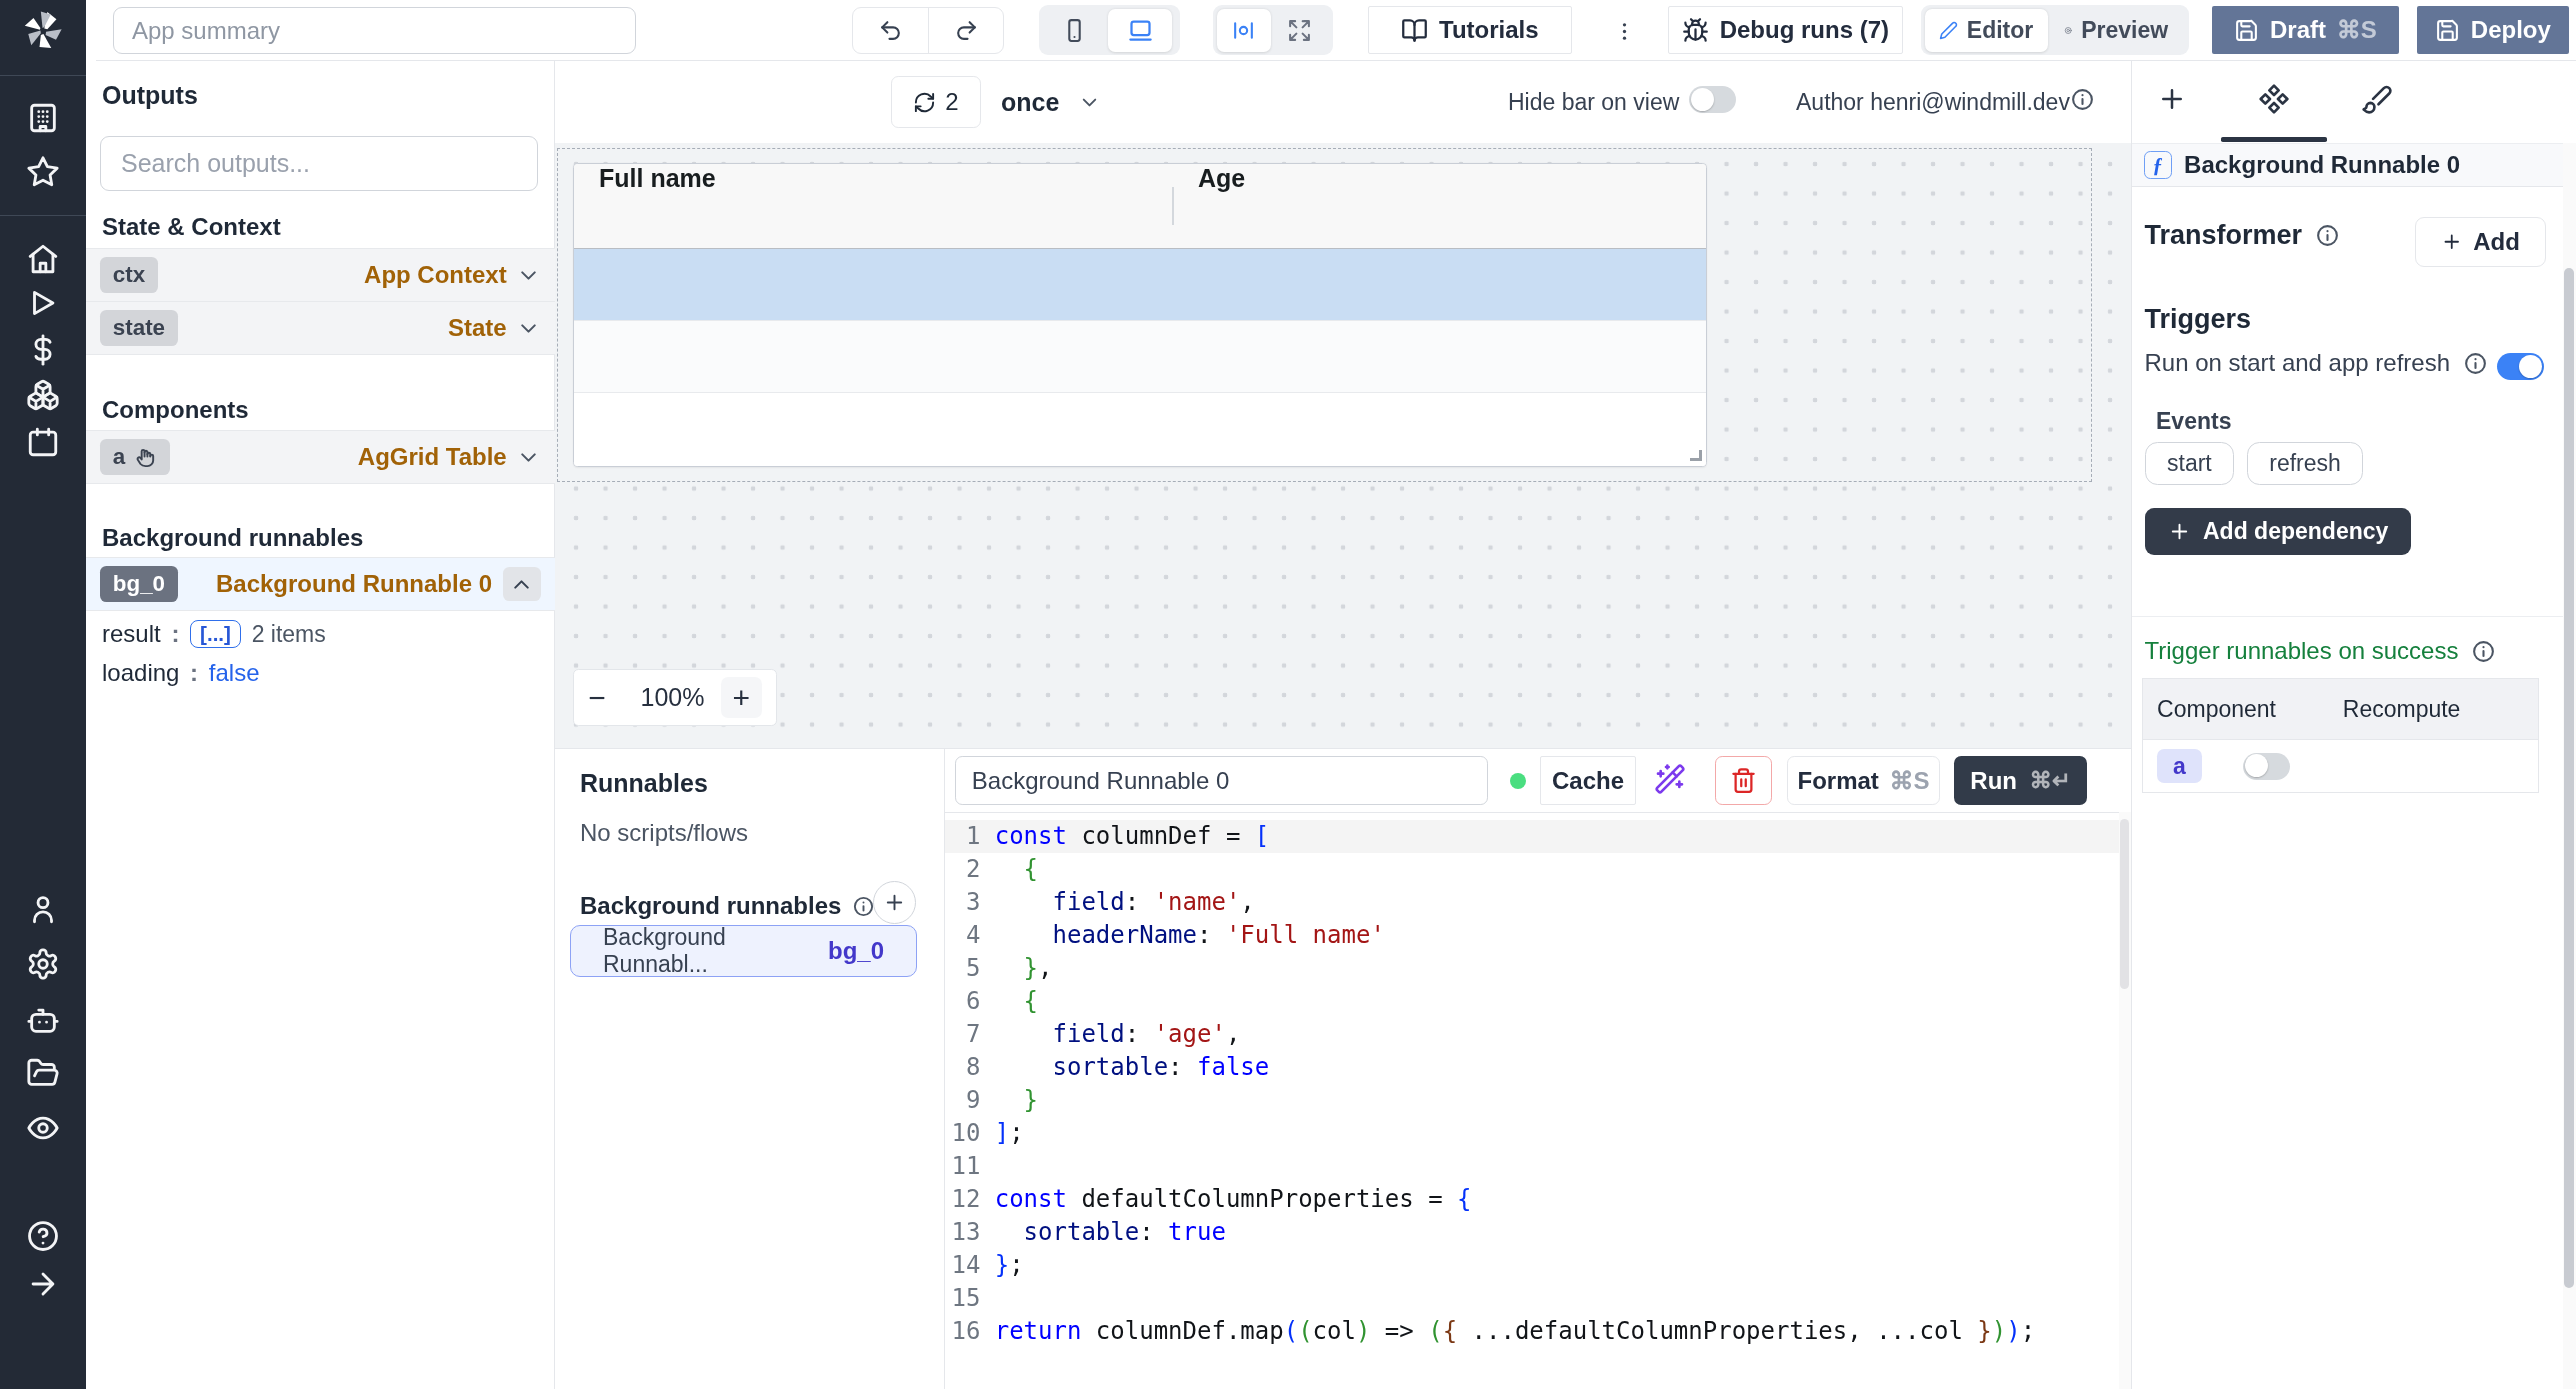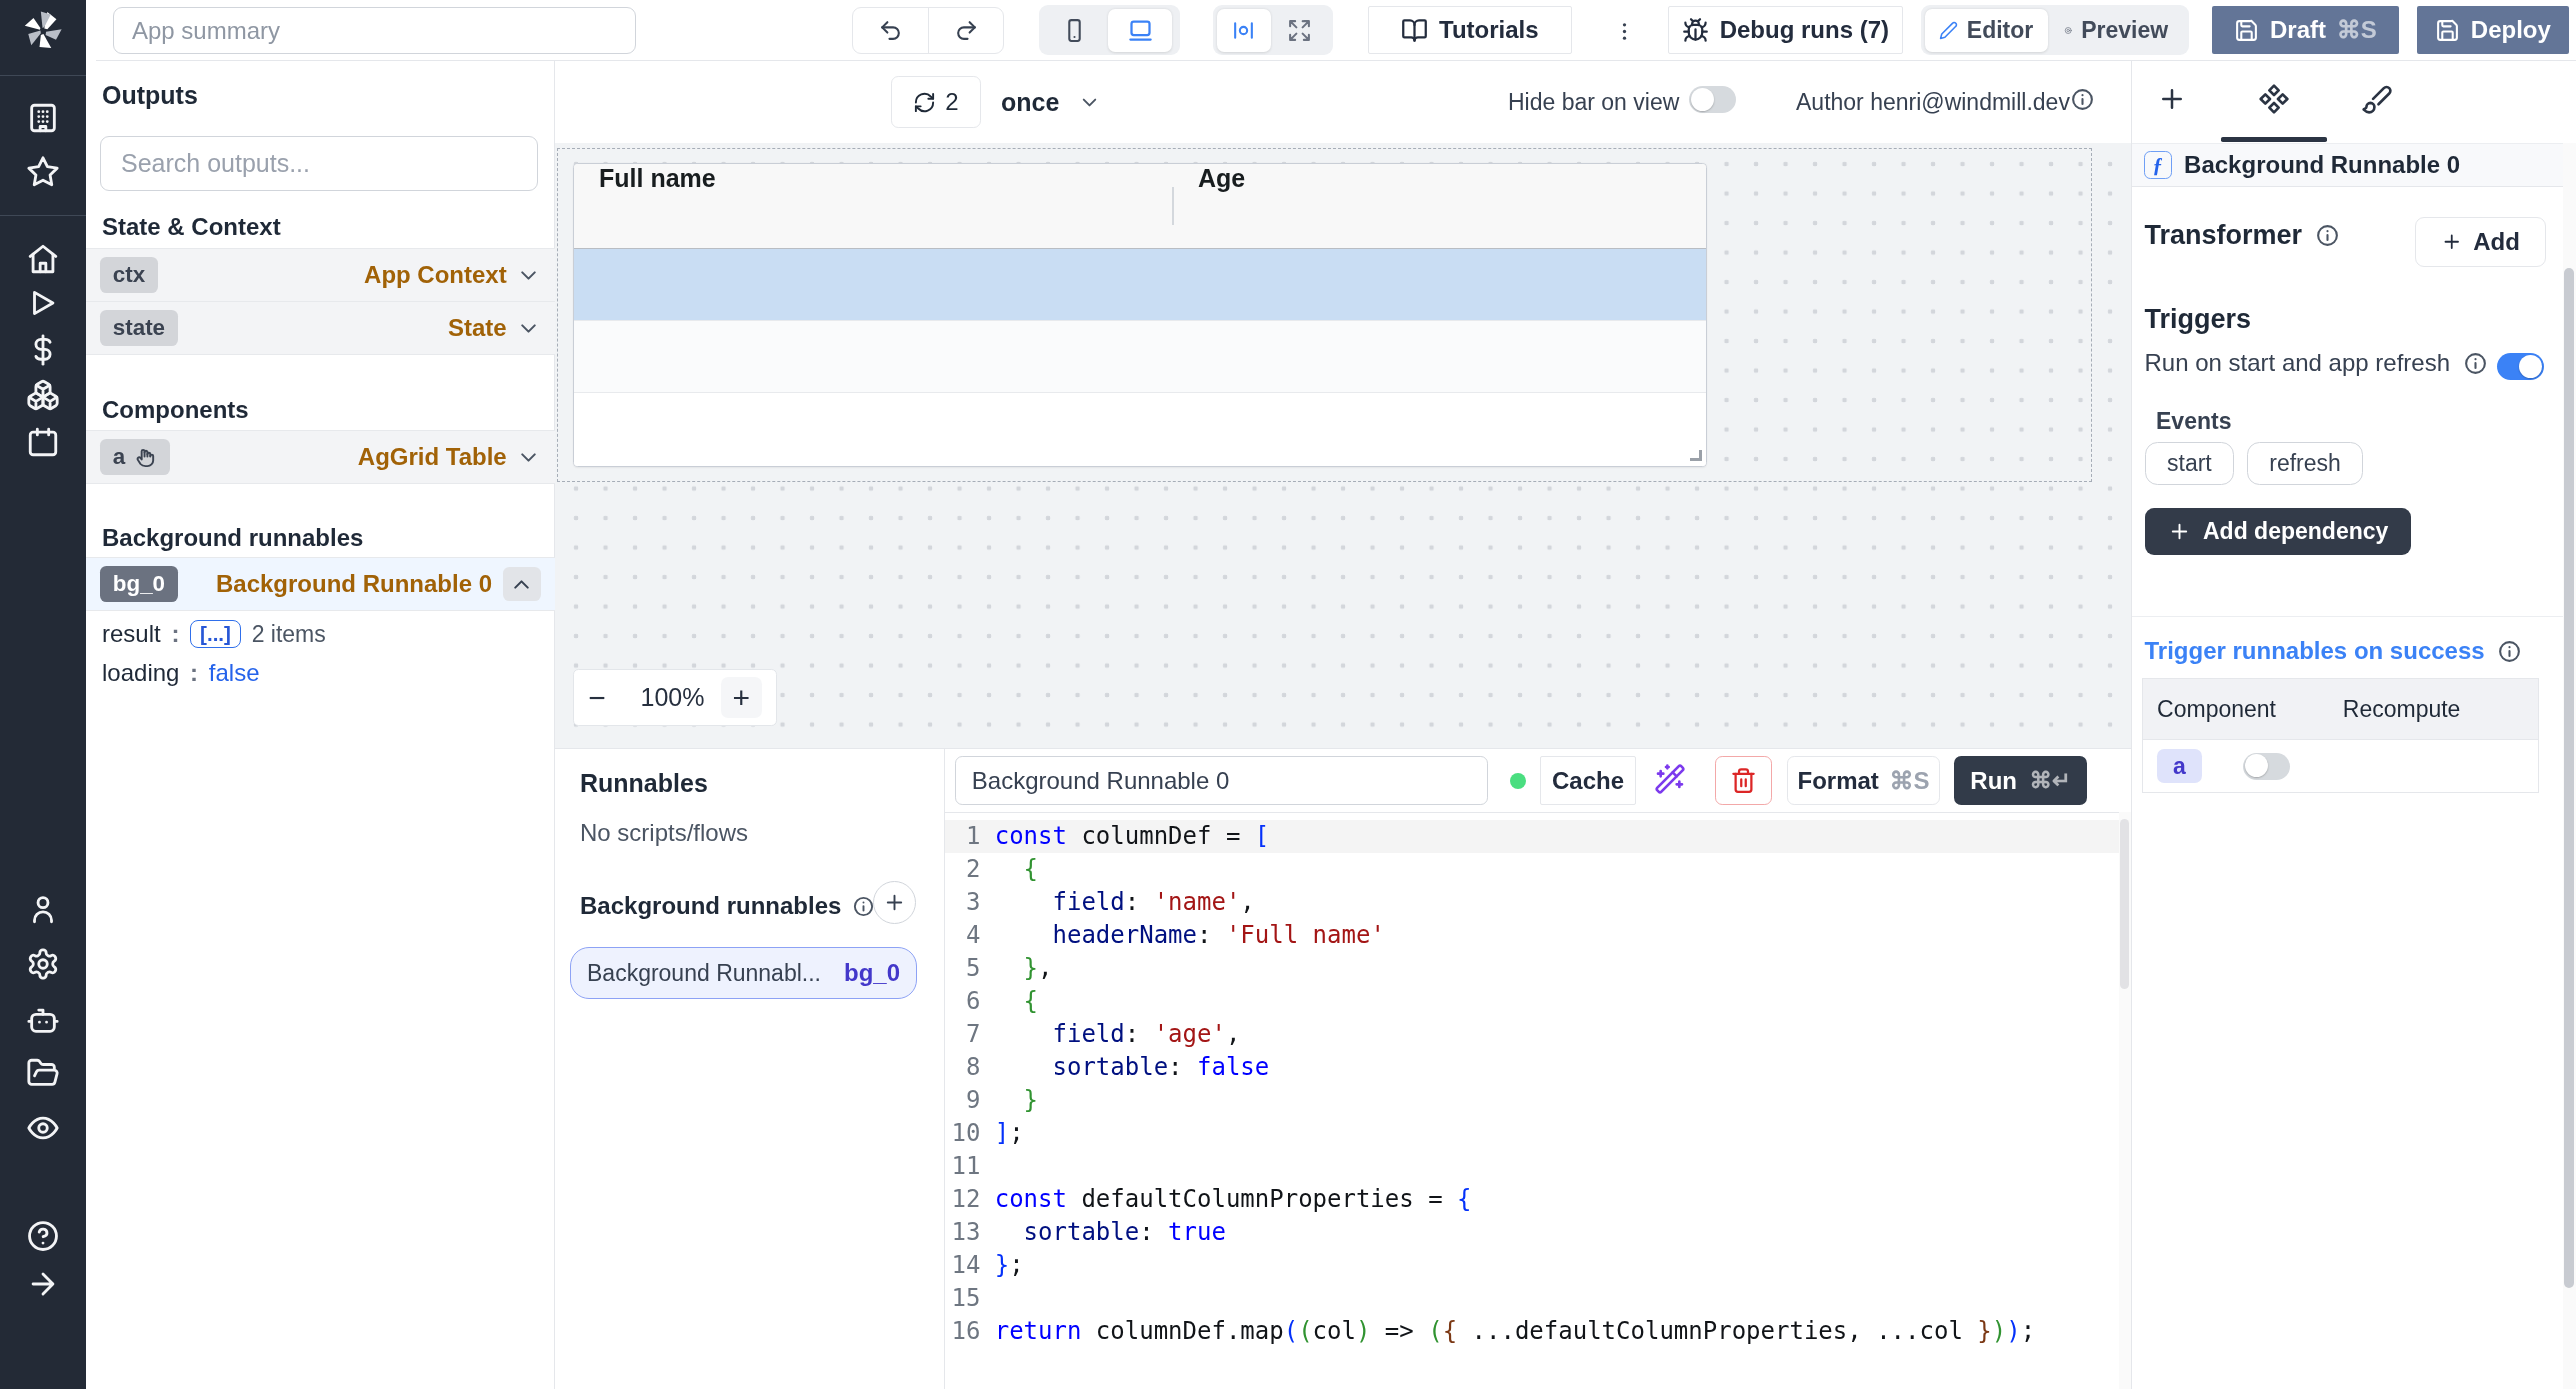--- a/index.html
+++ b/index.html
@@ -91,22 +91,22 @@
   .zoom-plus{width:41px;height:41px;background:#f5f6f8;border-radius:7.2px;display:flex;align-items:center;justify-content:center;font-size:30px;color:#27303f;cursor:pointer}
 
   
   #bottom{position:absolute;left:555px;top:748px;width:1576px;height:642px;background:#fff;border-top:0.9px solid #e5e7eb}
   #runnables{position:absolute;left:0;top:0;width:390px;height:642px;border-right:0.9px solid #e5e7eb}
   .rn-title{position:absolute;left:25px;top:19.7px;font-size:25px;font-weight:700;color:#1f2937}
   .rn-empty{position:absolute;left:25px;top:70px;font-size:24px;color:#4b5563}
   .rn-bg{position:absolute;left:25px;top:143px;font-size:24px;font-weight:700;color:#1f2937;display:flex;align-items:center;gap:10.7px}
   .rn-plus{position:absolute;left:318px;top:132px;width:43px;height:43px;border:0.9px solid #d1d5db;border-radius:50%;
     display:flex;align-items:center;justify-content:center;color:#374151;cursor:pointer;background:#fff}
-  .rn-item{position:absolute;left:15px;top:198px;width:347px;height:52px;background:#eef2fe;border:1.8px solid #8da2f5;border-radius:19px;
-    display:flex;align-items:center;padding:0 16px;cursor:pointer}
+  .rn-item{position:absolute;left:15px;top:176px;width:347px;height:52px;background:#eef2fe;border:1.8px solid #8da2f5;border-radius:10px;
+    display:flex;align-items:center;padding:0 32px;cursor:pointer}
   .rn-item-label{font-size:23px;color:#374151}
   .rn-item-badge{margin-left:auto;font-size:24px;font-weight:700;color:var(--c-runnable_badge_text,#4338ca)}
 
   #editorpane{position:absolute;left:390px;top:0;width:1186px;height:642px}
   .ed-input{position:absolute;left:9.8px;top:7.2px;width:533px;height:49px;border:0.9px solid #d1d5db;border-radius:7.2px;
     font-size:24px;color:#374151;padding:0 16px;outline:none;font-family:inherit}
   .ed-dot{position:absolute;left:565px;top:24px;width:16px;height:16px;border-radius:50%;background:var(--c-success_dot,#4ade80)}
   .ed-cache{position:absolute;left:595px;top:7.2px;width:96px;height:49px;border-radius:2px}
   .ed-wand{position:absolute;left:709px;top:14.3px;color:var(--c-wand,#7c3aed);cursor:pointer}
   .ed-trash{position:absolute;left:770px;top:7.2px;width:57px;height:49px;border:0.9px solid #f3a8a8;border-radius:7.2px;
@@ -672,21 +672,21 @@
       <span class="chip">start</span>
       <span class="chip">refresh</span>
     </div>
     <button class="rp-adddep">
       <svg class="ic" width="23" height="23" viewBox="0 0 26 26">
           <use href="#sym-plus"></use>
         </svg>
       <span>Add dependency</span>
     </button>
     <div class="rp-div"></div>
-    <div class="rp-text" style="top:576px;font-weight:700;color:#3b82f6">
+    <div class="rp-text" style="top:576px;font-weight:400;color:#15803d">
       <span>Trigger runnables on success</span>
       <span class="info-ic">
           <svg class="ic" width="25" height="25" viewBox="0 0 28 28">
             <use href="#sym-info"></use>
           </svg>
         </span>
     </div>
     <div class="rp-table">
       <div class="rpt-head">
         <span class="rpt-c1">Component</span>

